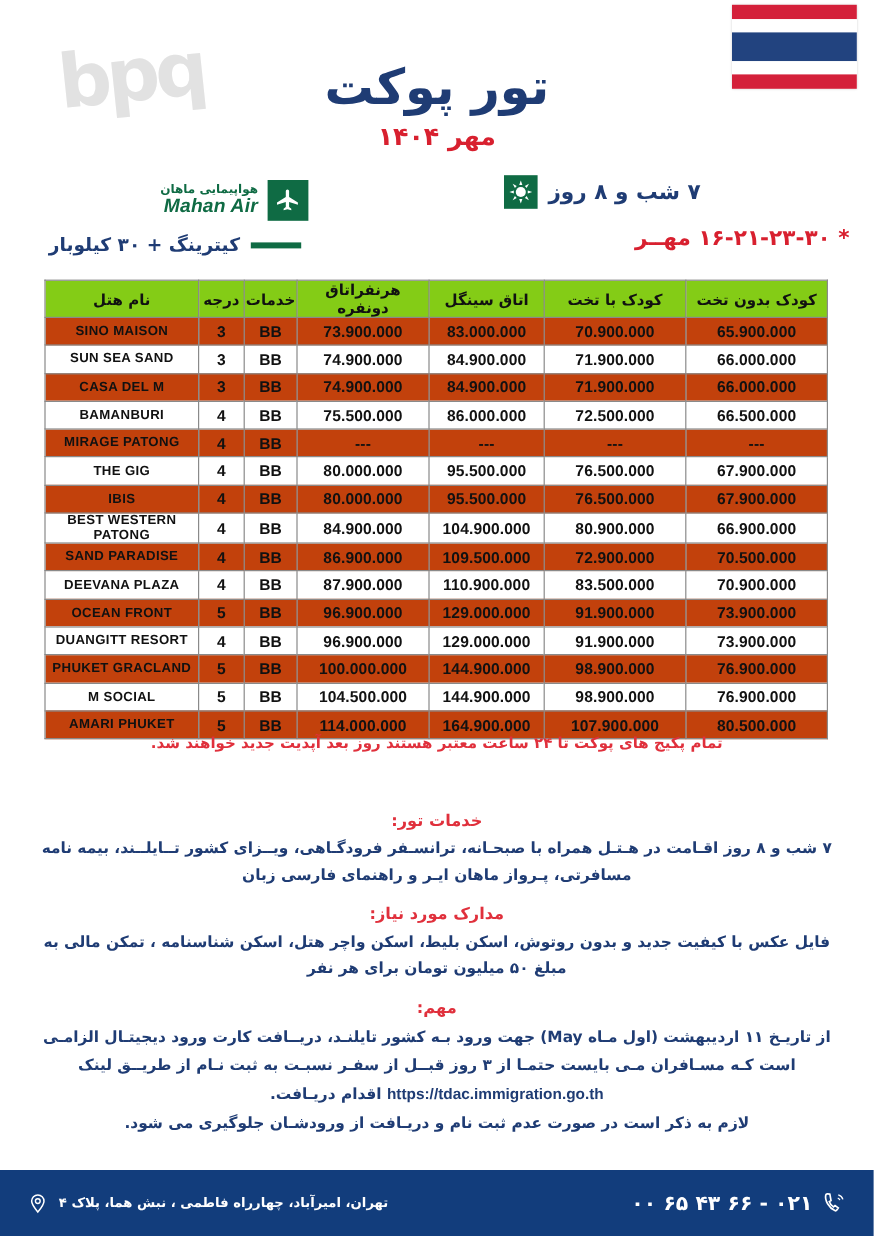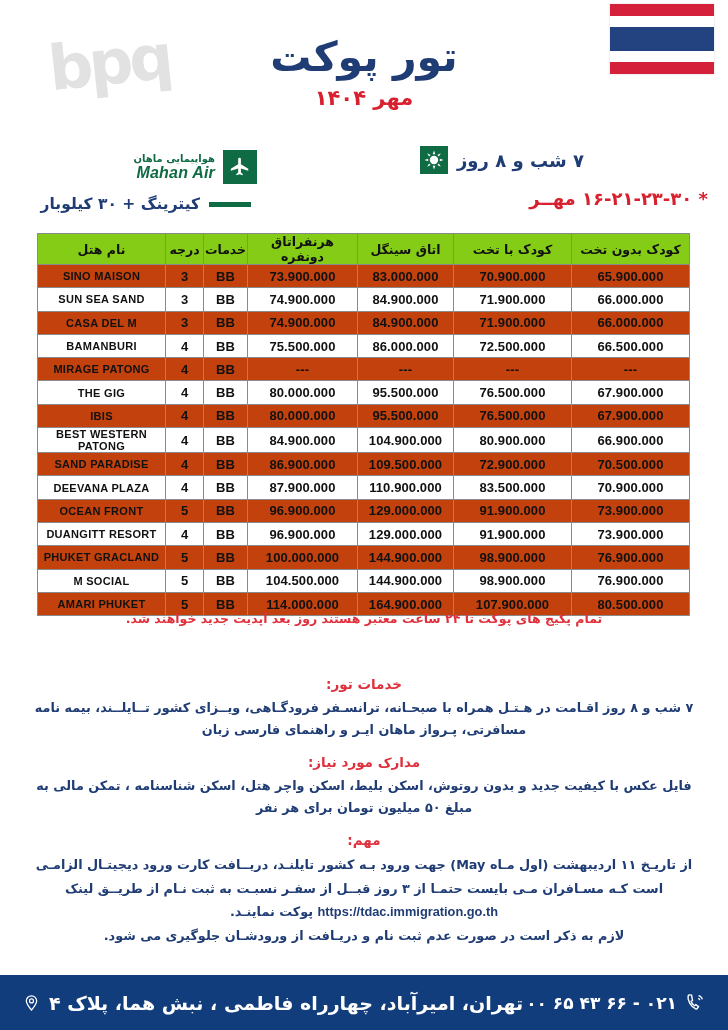--- a/index.html
+++ b/index.html
@@ -43,21 +43,21 @@
     box-shadow: 0 0 2px rgba(0,0,0,.18);
   }
   .flag .s { width: 100%; }
   .flag .red   { background: #d4203a; height: 16.6%; }
   .flag .white { background: #ffffff; height: 16.6%; }
   .flag .blue  { background: #22437f; height: 33.4%; }
 
   
   .title-wrap {
     position: absolute;
-    top: 36px;
+    top: 52px;
     left: 0;
     width: 728px;
     text-align: center;
     pointer-events: none;
   }
   .main-title {
     color: #1f3c74;
     font-size: 41px;
     font-weight: 700;
     line-height: 1.05;
@@ -297,21 +297,21 @@
     box-sizing: border-box;
   }
   .foot-item {
     display: flex;
     flex-direction: row;
     align-items: center;
     gap: 8px;
     color: #ffffff;
   }
   .foot-text {
-    font-size: 19px;
+    font-size: 11px;
     font-weight: 700;
     white-space: nowrap;
   }
   .foot-text.phone {
     font-size: 17px;
     letter-spacing: 2px;
   }
   .foot-icon { display: flex; align-items: center; }
 </style>
 </head>
@@ -545,21 +545,21 @@
 
   <div class="sec">
     <div class="sec-head">مدارک مورد نیاز:</div>
     <div class="sec-body">فایل عکس با کیفیت جدید و بدون روتوش، اسکن بلیط، اسکن واچر هتل، اسکن شناسنامه ، تمکن مالی به مبلغ ۵۰ میلیون تومان برای هر نفر</div>
   </div>
 
 
   <div class="sec important">
     <div class="sec-head">مهم:</div>
     <div class="sec-body">
-      <span>از تاریـخ ۱۱ اردیبهشت (اول مـاه May) جهت ورود بـه کشور تایلنـد، دریــافت کارت ورود دیجیتـال الزامـی است کـه مسـافران مـی بایست حتمـا از ۳ روز قبــل از سفـر نسبـت به ثبت نـام از طریــق لینک </span><span class="url">https://tdac.immigration.go.th</span><span> پوکت نماینـد.</span>
+      <span>از تاریـخ ۱۱ اردیبهشت (اول مـاه May) جهت ورود بـه کشور تایلنـد، دریــافت کارت ورود دیجیتـال الزامـی است کـه مسـافران مـی بایست حتمـا از ۳ روز قبــل از سفـر نسبـت به ثبت نـام از طریــق لینک </span><span class="url">https://tdac.immigration.go.th</span><span> اقدام دریـافت.</span>
       <div>لازم به ذکر است در صورت عدم ثبت نام و دریـافت از ورودشـان جلوگیری می شود.</div>
     </div>
   </div>
 
 </div>
 
 <div class="footer">
   <div class="foot-item">
     <span class="foot-icon">
       <svg width="21" height="21" viewBox="0 0 24 24" aria-hidden="true">

